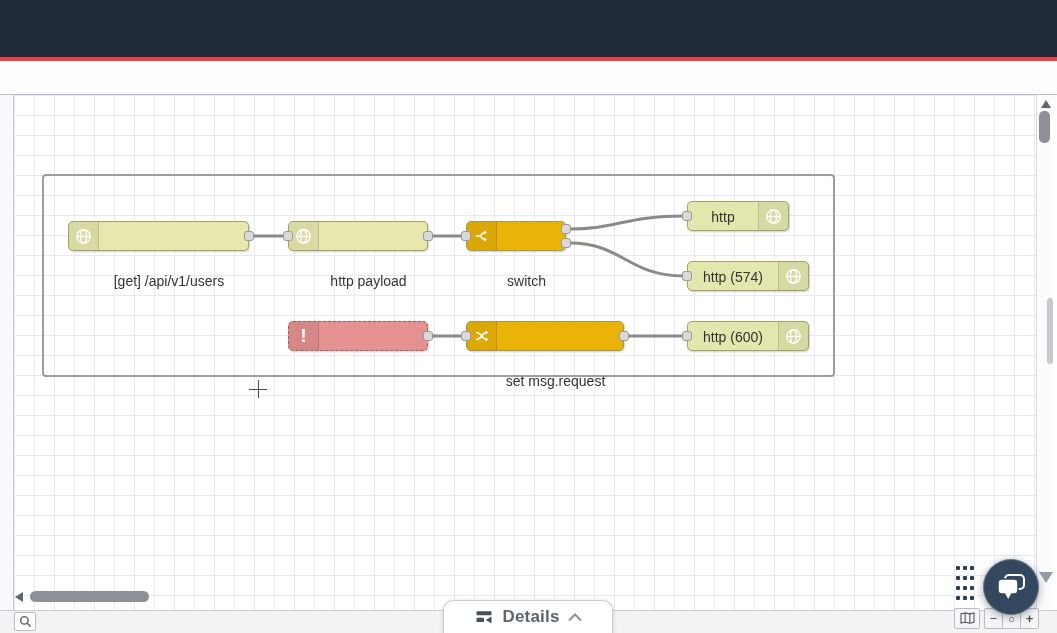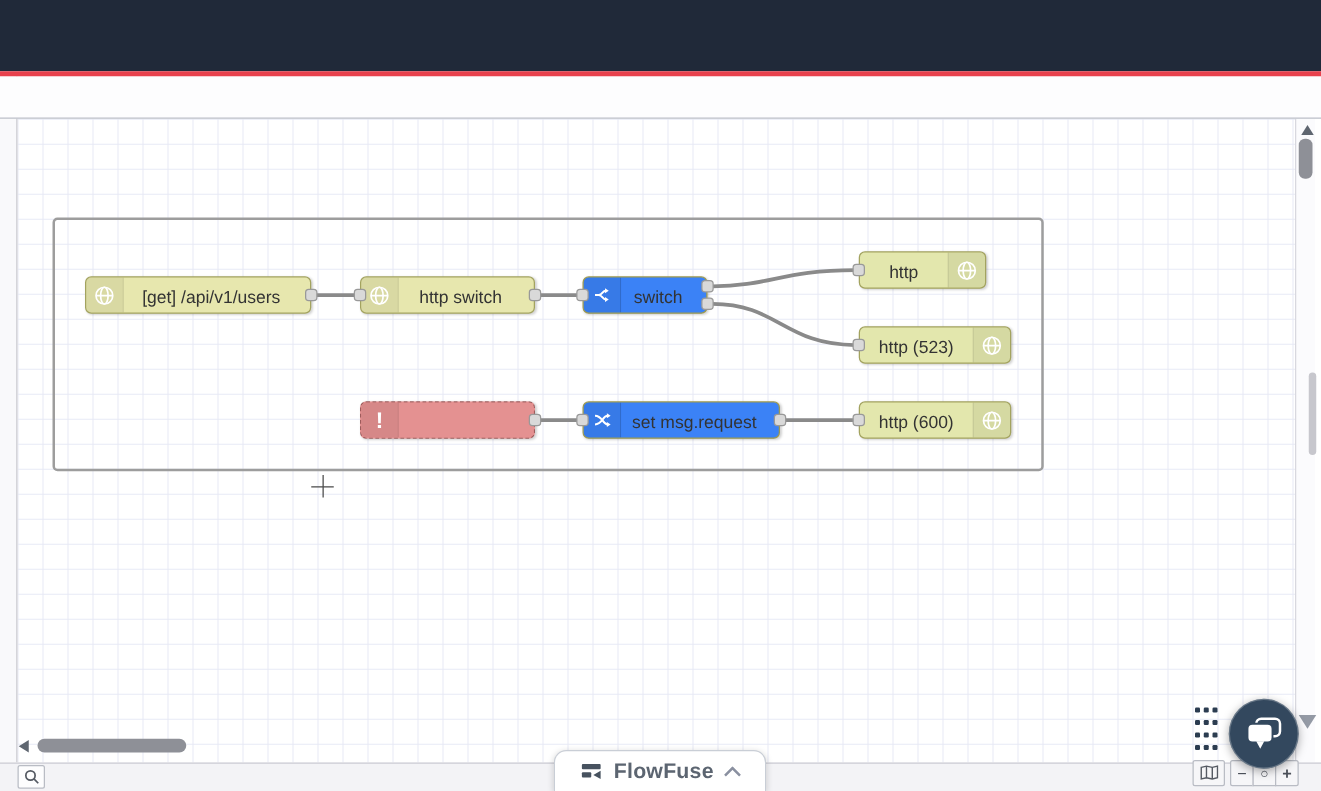--- a/index.html
+++ b/index.html
@@ -30,25 +30,25 @@
   .palette-strip { position:absolute; left:0; top:61px; width:14px; height:549px; background:#f9f9fb; border-right:1px solid #c9c9d0; z-index:1; }
   .canvas { position:absolute; left:14px; top:95px; width:1022px; height:515px; background-color:#fff;
     background-image: linear-gradient(#e7e9f5 1px, transparent 1px), linear-gradient(90deg, #e7e9f5 1px, transparent 1px);
     background-size:20px 20px; z-index:0; }
   .flow-group { position:absolute; left:42px; top:174px; width:793px; height:203px; border:2px solid #9d9d9d; border-radius:4px; background:transparent; z-index:1; }
   .wires { position:absolute; left:0; top:0; width:1057px; height:633px; pointer-events:none; z-index:2; }
 
   
   .node { position:absolute; height:30px; border-radius:5px; border:1px solid #a3a35f; box-shadow:1px 1px 2px rgba(0,0,0,.18); display:flex; align-items:center; justify-content:center; font-size:14px; color:#333; z-index:3; cursor:pointer; }
   .node .lbl { position:absolute; top:0; height:30px; display:flex; align-items:center; justify-content:center; }
-  .node.icon-left .lbl { left:25px; right:4px; }
+  .node.icon-left .lbl { left:25px; right:4px;margin-top:44px; }
   .node.icon-right .lbl { left:4px; right:34px; }
   .n-httpin { background:#e7e7ae; }
   .n-resp { background:#e3e7ad; }
-  .n-func { background:#3b82f6; border-color:#9e9a4f; }
+  .n-func { background:#eab308; border-color:#9e9a4f; }
   .n-catch { background:#e49191; border:1px dashed #9e5c5c; }
   .node-icon { position:absolute; top:0; width:30px; height:28px; background:rgba(0,0,0,.06); display:flex; align-items:center; justify-content:center; }
   .icon-left .node-icon { left:0; border-right:1px solid rgba(0,0,0,.12); border-radius:4px 0 0 4px; }
   .icon-right .node-icon { right:0; border-left:1px solid rgba(0,0,0,.12); border-radius:0 4px 4px 0; }
   .catch-glyph { color:#fff; font-weight:700; font-size:18px; }
   .port { position:absolute; width:10px; height:10px; background:#d9d9d9; border:1px solid #999; border-radius:3px; z-index:4; cursor:crosshair; }
   .port.in { left:-6px; top:9px; }
   .port.out { right:-6px; top:9px; }
   .port.out1 { right:-6px; top:2px; }
   .port.out2 { right:-6px; top:16px; }
@@ -169,21 +169,21 @@
   </div>
 
   <div class="node n-httpin icon-left" style="left:288px; top:221px; width:140px;">
     <div class="node-icon">
       <svg width="17" height="17" viewBox="0 0 16 16" fill="none" stroke="#fff" stroke-width="1.3">
           <circle cx="8" cy="8" r="6.3"></circle>
           <ellipse cx="8" cy="8" rx="2.8" ry="6.3"></ellipse>
           <path d="M1.7 8 h12.6"></path>
         </svg>
     </div>
-    <span class="lbl">http switch</span>
+    <span class="lbl">http payload</span>
     <span class="port in"></span>
     <span class="port out"></span>
   </div>
 
   <div class="node n-func icon-left" style="left:466px; top:221px; width:100px;">
     <div class="node-icon">
       <svg width="16" height="16" viewBox="0 0 16 16" fill="none" stroke="#fff" stroke-width="1.6">
           <path d="M2 8 h3 C8 8 8 4.5 10.5 4.5 M5 8 C8 8 8 11.5 10.5 11.5"></path>
           <path d="M10 2.5 l3 2 -3 2 Z" fill="#fff" stroke="none"></path>
           <path d="M10 9.5 l3 2 -3 2 Z" fill="#fff" stroke="none"></path>
@@ -201,21 +201,21 @@
       <svg width="17" height="17" viewBox="0 0 16 16" fill="none" stroke="#fff" stroke-width="1.3">
           <circle cx="8" cy="8" r="6.3"></circle>
           <ellipse cx="8" cy="8" rx="2.8" ry="6.3"></ellipse>
           <path d="M1.7 8 h12.6"></path>
         </svg>
     </div>
     <span class="port in"></span>
   </div>
 
   <div class="node n-resp icon-right" style="left:687px; top:261px; width:122px;">
-    <span class="lbl">http (523)</span>
+    <span class="lbl">http (574)</span>
     <div class="node-icon">
       <svg width="17" height="17" viewBox="0 0 16 16" fill="none" stroke="#fff" stroke-width="1.3">
           <circle cx="8" cy="8" r="6.3"></circle>
           <ellipse cx="8" cy="8" rx="2.8" ry="6.3"></ellipse>
           <path d="M1.7 8 h12.6"></path>
         </svg>
     </div>
     <span class="port in"></span>
   </div>
 
@@ -301,19 +301,19 @@
       <path d="M10 21 l3.2 6 3.2-6 Z" fill="#fff"></path>
     </svg>
   </div>
 
   <div class="ff-banner">
     <svg width="20" height="20" viewBox="0 0 24 24">
       <rect x="3" y="5" width="18" height="5" rx="1" fill="#47525f"></rect>
       <rect x="3" y="13" width="9" height="5" rx="1" fill="#47525f"></rect>
       <polygon points="21,11.5 14,15.5 21,19.5" fill="#47525f"></polygon>
     </svg>
-    <span class="ff-banner-label">FlowFuse</span>
+    <span class="ff-banner-label">Details</span>
     <svg width="14" height="9" viewBox="0 0 14 9" fill="none" stroke="#8a90a0" stroke-width="2">
         <path d="M1 7.5 L7 1.5 L13 7.5"></path>
       </svg>
   </div>
 
 </div>
 
 </body></html>

